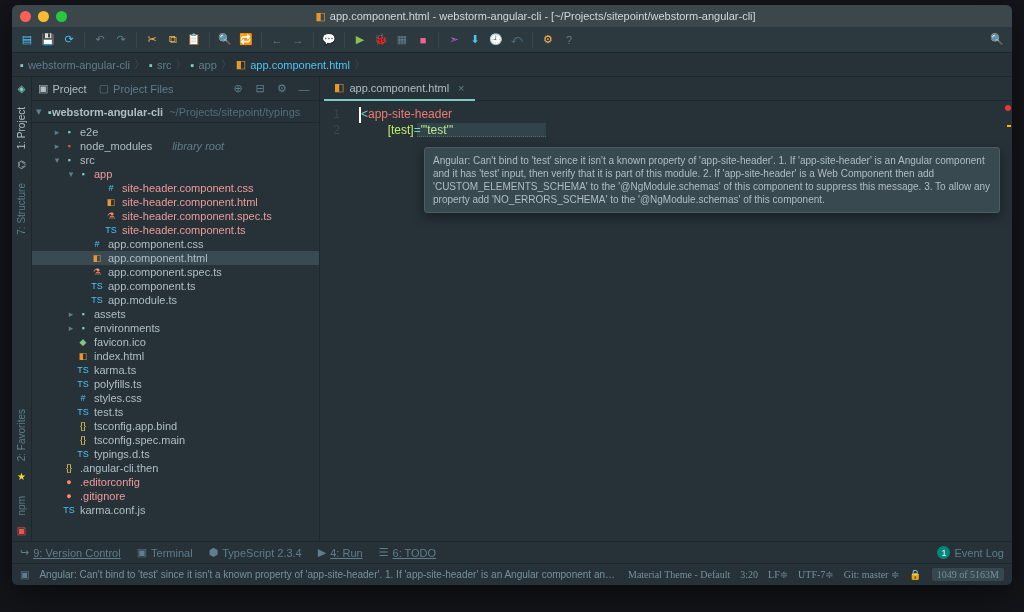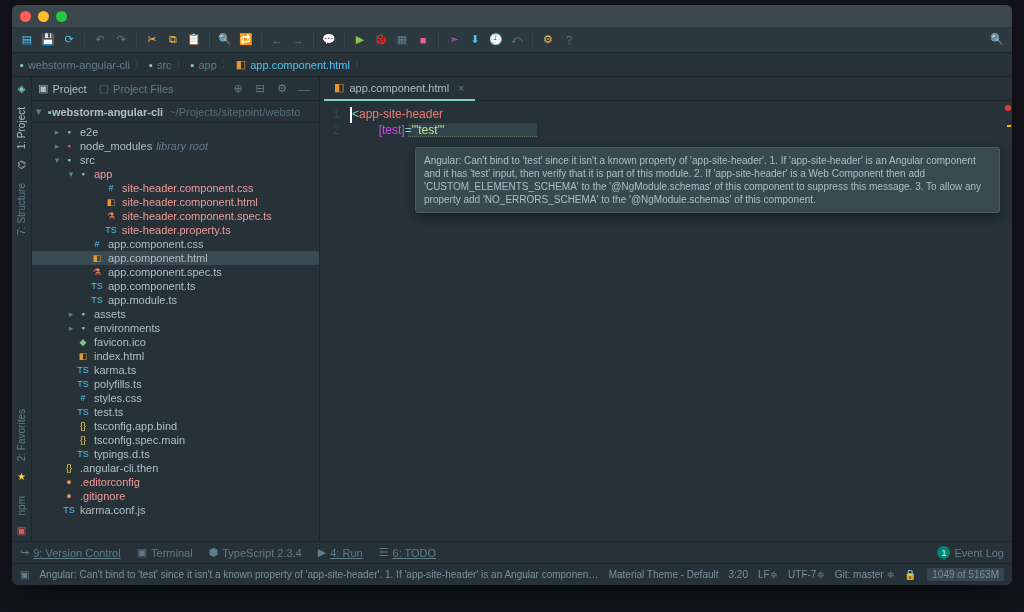--- a/index.html
+++ b/index.html
@@ -32,61 +32,62 @@
 .stab.on { color: #b0bec5; }
 .stools { margin-left: auto; display: flex; gap: 4px; }
 .root-row { height: 22px; display: flex; align-items: center; padding: 0 4px; color: #b0bec5; font-size: 11px; white-space: nowrap; overflow: hidden; border-bottom: 1px solid #1e272c; }
 .root-row .name { font-weight: 600; }
 .root-row .path { color: #546e7a; margin-left: 6px; }
 .tree { flex: 1; overflow: auto; padding: 2px 0 8px 0; font-size: 11px; line-height: 14px; }
 .tn { display: flex; align-items: center; height: 14px; padding-right: 4px; white-space: nowrap; cursor: pointer; }
 .tn .arrow { width: 10px; text-align: center; color: #607d8b; font-size: 9px; }
 .tn .ico { width: 14px; text-align: center; margin-right: 4px; }
 .tn .lbl { color: #b0bec5; }
-.tn .dim { color: #607d8b; margin-left: 4px; font-style: italic; }
+.tn .dim { color: #607d8b; margin-left: 20px; font-style: italic; }
 .tn.red .lbl { color: #ef9a9a; }
 .tn.sel { background: #3a4a52; }
 .ico-fld { color: #80cbc4; } .ico-fld-red { color: #ef5350; }
 .ico-css { color: #4fc3f7; } .ico-html2 { color: #e8962e; } .ico-ts { color: #4fc3f7; }
 .ico-spec { color: #ff8a65; } .ico-json { color: #ffd54f; } .ico-ico { color: #81c784; }
 .editor { flex: 1; display: flex; flex-direction: column; min-width: 0; position: relative; }
 .edtabs { height: 24px; display: flex; align-items: center; border-bottom: 1px solid #1e272c; padding: 0 4px; }
 .edtab { display: flex; align-items: center; gap: 5px; padding: 0 10px; height: 24px; font-size: 11px; color: #b0bec5; border-bottom: 2px solid #80cbc4; cursor: pointer; }
 .edtab .fico { color: #e8962e; }
 .edtab .x { color: #607d8b; margin-left: 4px; cursor: pointer; }
-.code { flex: 1; display: flex; font-family: Menlo, Consolas, monospace; font-size: 12px; position: relative; }
+.code { flex: 1; display: flex; font-family: Menlo, Consolas, monospace; font-size: 12px; position: relative; gap: 9px; }
 .gutter { width: 28px; text-align: right; padding: 6px 8px 0 0; color: #37474f; background: #263238; }
 .gutter div { height: 16px; }
 .src { flex: 1; padding: 6px 0 0 4px; position: relative; }
 .src .line { height: 16px; white-space: pre; }
-.tag { color: #ec7c72; } .attr { color: #d946ef; } .eq { color: #80cbc4; } .str { color: #c3e88d; } .punct { color: #80cbc4; }
+.tag { color: #ec7c72; } .attr { color: #bef264; } .eq { color: #80cbc4; } .str { color: #c3e88d; } .punct { color: #80cbc4; }
 .cursor-bar { position: absolute; left: 2px; top: 6px; width: 2px; height: 16px; background: #ffffff; }
 .errstrip { position: absolute; right: 0; top: 0; width: 10px; height: 100%; }
 .errstrip .mark { position: absolute; right: 1px; width: 6px; height: 6px; border-radius: 50%; background: #e53935; }
 .tooltip { position: absolute; top: 46px; left: 67px; right: 12px; background: #384950; border: 1px solid #4a5c64; border-radius: 3px; padding: 6px 8px; font-size: 10px; color: #b0bec5; line-height: 13px; z-index: 5; box-shadow: 0 4px 12px rgba(0,0,0,.4); }
 .sel-line { position: absolute; left: 60px; top: 22px; height: 14px; width: 129px; background: rgba(128,203,196,.12); border-bottom: 1px dotted #c3e88d44; }
 .bottom-tabs { height: 22px; background: #263238; border-top: 1px solid #1e272c; display: flex; align-items: center; padding: 0 8px; gap: 16px; font-size: 11px; color: #607d8b; }
 .btab { display: flex; align-items: center; gap: 4px; cursor: pointer; }
 .btab .u { text-decoration: underline; }
 .event-log { margin-left: auto; display: flex; align-items: center; gap: 4px; }
 .event-log .badge { background: #00897b; color: #fff; border-radius: 50%; width: 13px; height: 13px; font-size: 9px; display: flex; align-items: center; justify-content: center; }
 .statusbar { height: 22px; background: #263238; border-top: 1px solid #1e272c; display: flex; align-items: center; padding: 0 8px; gap: 10px; font-size: 10px; color: #78909c; }
 .statusbar .msg { flex: 1; white-space: nowrap; overflow: hidden; text-overflow: ellipsis; }
-.statusbar .seg { white-space: nowrap; }
+.statusbar .seg { white-space: nowrap; font-family: Liberation Serif, serif; }
 </style>
 </head>
 <body>
 
 <div class="window">
   <div class="titlebar">
     <div class="traffic">
       <div class="dot r"></div>
       <div class="dot y"></div>
       <div class="dot g"></div>
     </div>
+    <div class="title"><span class="ico">◧</span><span>app.component.html - webstorm-angular-cli - [~/Projects/sitepoint/webstorm-angular-cli]</span></div>
   </div>
 
   <div class="toolbar">
     <span class="tbtn hl-b">▤</span>
     <span class="tbtn hl-b">💾</span>
     <span class="tbtn hl-b">⟳</span>
     <span class="tsep"></span>
     <span class="tbtn">↶</span>
     <span class="tbtn">↷</span>
     <span class="tsep"></span>
@@ -160,21 +161,21 @@
           <span class="tbtn">⊕</span>
           <span class="tbtn">⊟</span>
           <span class="tbtn">⚙</span>
           <span class="tbtn">—</span>
         </div>
       </div>
       <div class="root-row">
         <span class="arrow" style="width:12px;color:#607d8b">▾</span>
         <span class="ico ico-fld">▪</span>
         <span class="name">webstorm-angular-cli</span>
-        <span class="path">~/Projects/sitepoint/websto</span>
+        <span class="path">~/Projects/sitepoint/typings</span>
       </div>
       <div class="tree" id="tree">
           <div class="tn" style="padding-left: 20px;">
             <span class="arrow">▸</span>
             <span class="ico ico-fld" style="font-size:9px">▪</span>
             <span class="lbl">e2e</span>
           </div>
           <div class="tn" style="padding-left: 20px;">
             <span class="arrow">▸</span>
             <span class="ico ico-fld-red" style="font-size:9px">▪</span>
@@ -202,21 +203,21 @@
             <span class="lbl">site-header.component.html</span>
           </div>
           <div class="tn red" style="padding-left: 62px;">
             <span class="arrow"></span>
             <span class="ico ico-spec" style="font-size:9px">⚗</span>
             <span class="lbl">site-header.component.spec.ts</span>
           </div>
           <div class="tn red" style="padding-left: 62px;">
             <span class="arrow"></span>
             <span class="ico ico-ts" style="font-size:9px">TS</span>
-            <span class="lbl">site-header.property.ts</span>
+            <span class="lbl">site-header.component.ts</span>
           </div>
           <div class="tn" style="padding-left: 48px;">
             <span class="arrow"></span>
             <span class="ico ico-css" style="font-size:9px">#</span>
             <span class="lbl">app.component.css</span>
           </div>
           <div class="tn sel" style="padding-left: 48px;">
             <span class="arrow"></span>
             <span class="ico ico-html2" style="font-size:9px">◧</span>
             <span class="lbl">app.component.html</span>

